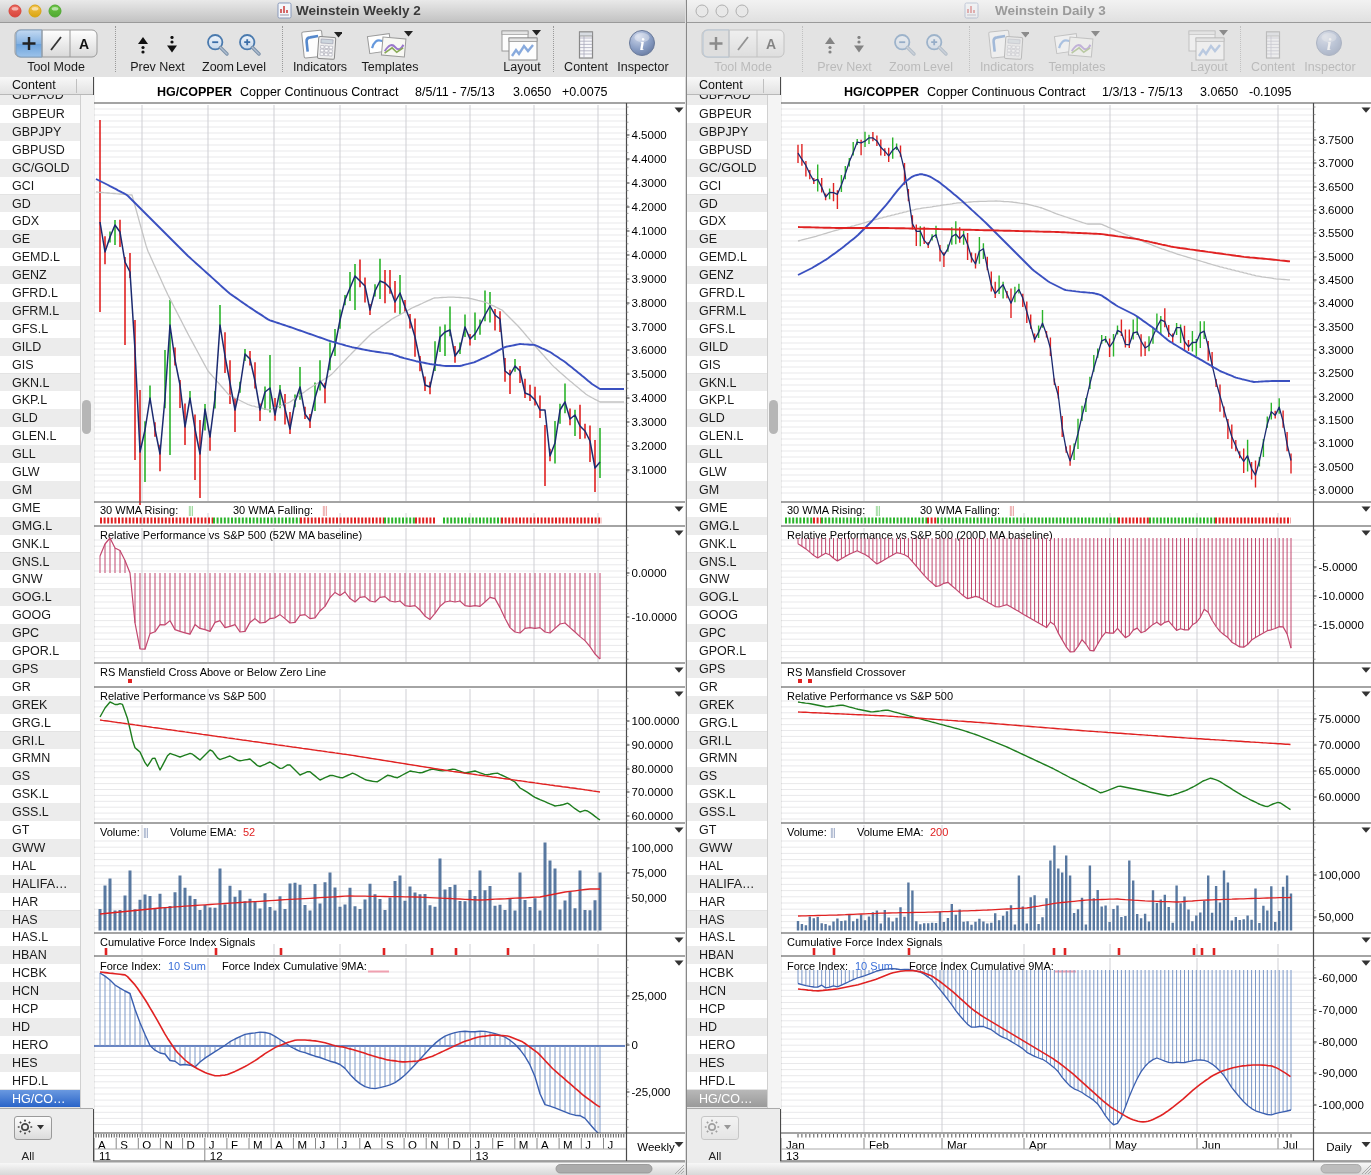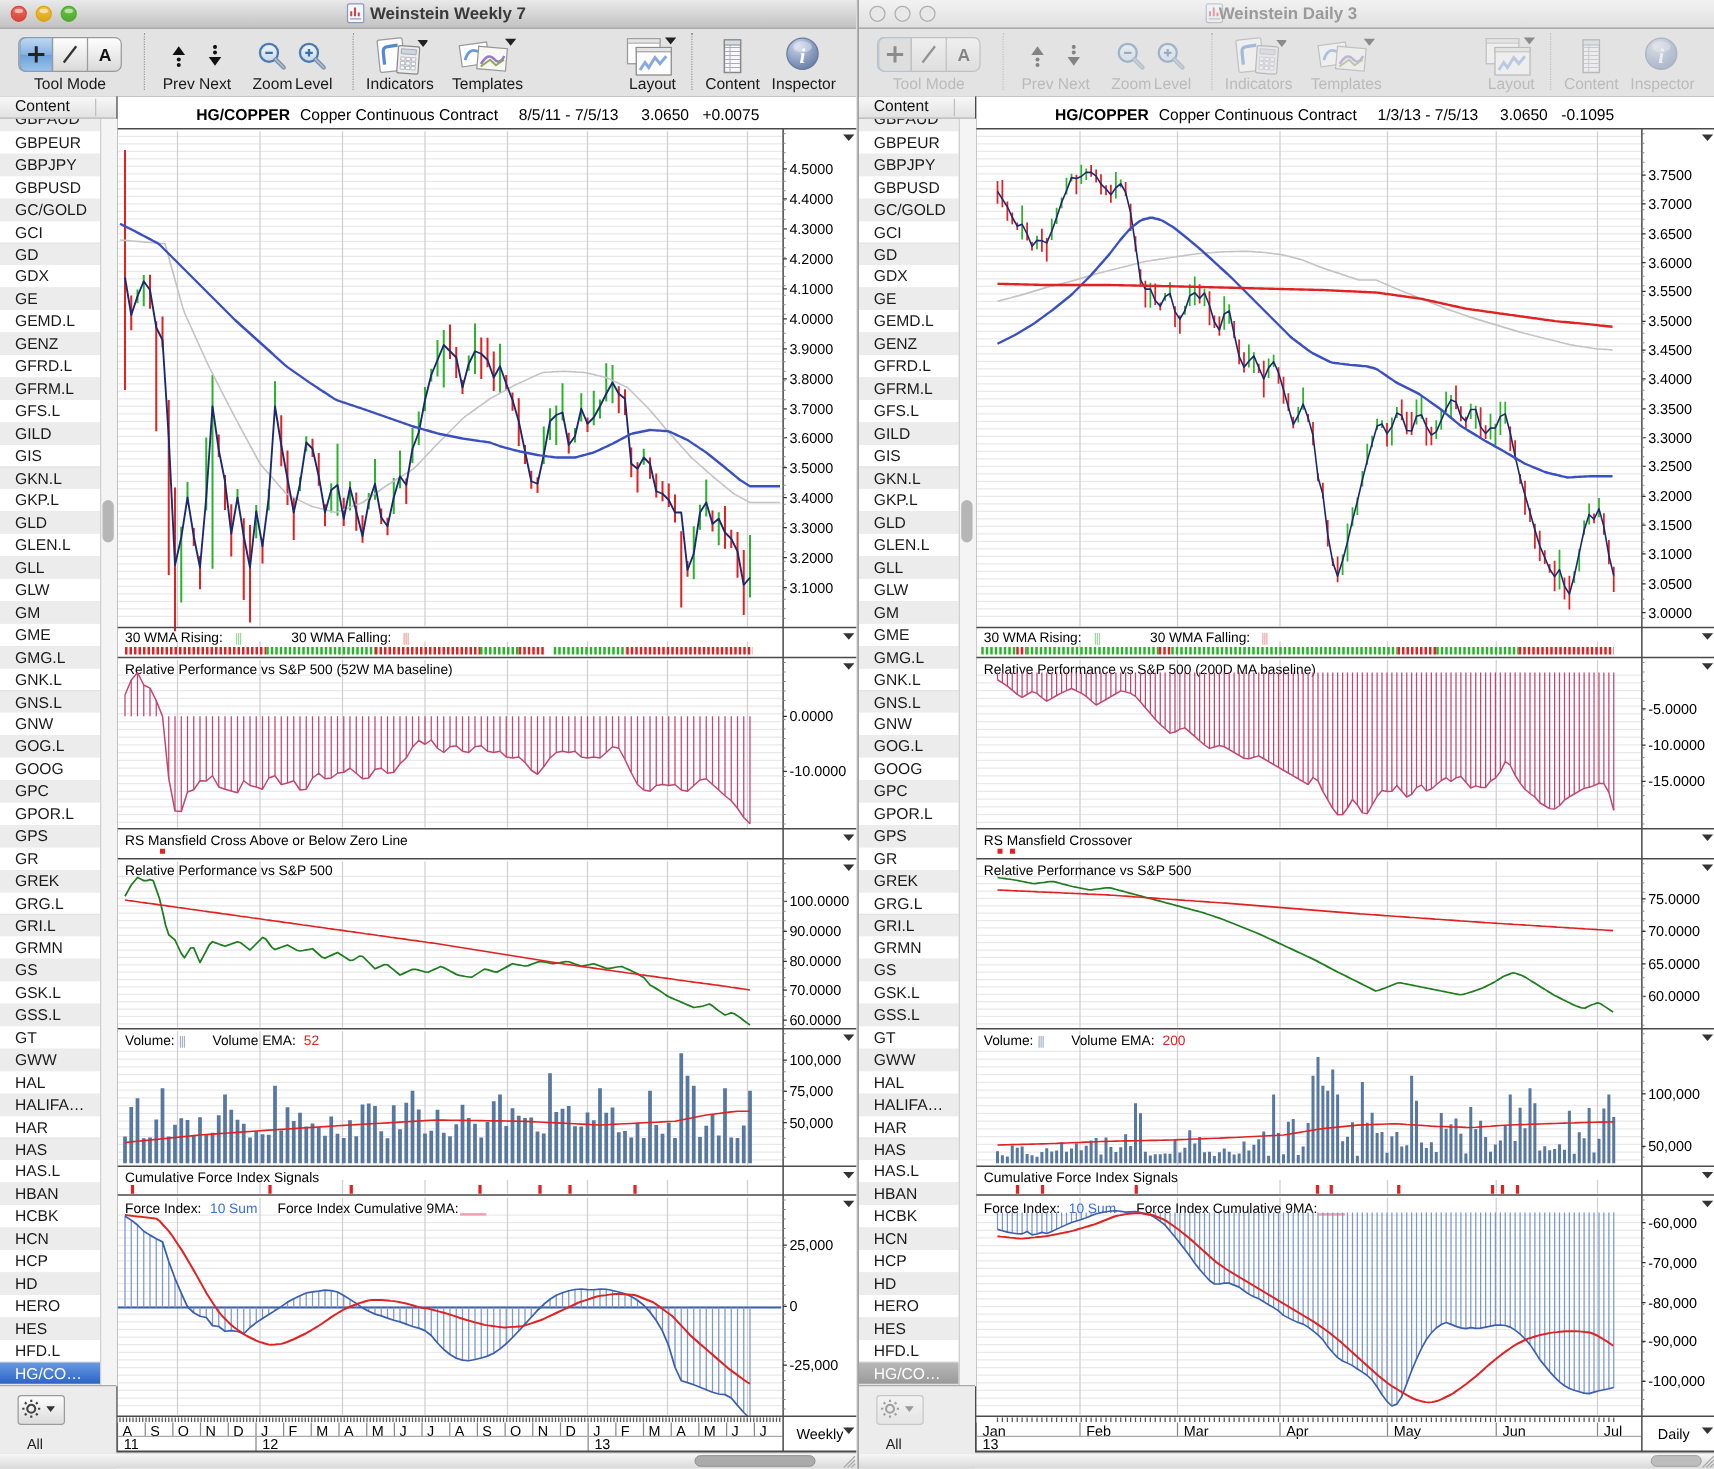--- a/index.html
+++ b/index.html
@@ -22,21 +22,21 @@
       <circle cx="35" cy="11" r="6" fill="url(#tl1)" stroke="#d9a511" stroke-width="1"></circle>
       <ellipse cx="35" cy="8.8" rx="3.4" ry="1.8" fill="#fff" opacity="0.55"></ellipse>
       <circle cx="55" cy="11" r="6" fill="url(#tl2)" stroke="#4fa832" stroke-width="1"></circle>
       <ellipse cx="55" cy="8.8" rx="3.4" ry="1.8" fill="#fff" opacity="0.55"></ellipse>
     </svg>
     <svg width="18" height="18" style="position:absolute;left:276px;top:2px;opacity:1">
       <rect x="2" y="1" width="13" height="15" rx="1.5" fill="#f4f6fa" stroke="#8899bb" stroke-width="1"></rect>
       <path d="M5 11V7M8 11V4M11 11V8" stroke="#cc4444" stroke-width="1.6" fill="none"></path>
       <path d="M4 13h9" stroke="#99a" stroke-width="1"></path>
     </svg>
-    <div style="position:absolute;left:296px;top:3px;font-size:13.5px;font-weight:bold;color:#3a3a3a">Weinstein Weekly 7</div>
+    <div style="position:absolute;left:296px;top:3px;font-size:13.5px;font-weight:bold;color:#3a3a3a">Weinstein Weekly 2</div>
     <div style="position:absolute;left:0;top:0;width:100%;height:77px;">
       <svg width="100" height="34" style="position:absolute;left:14px;top:29px">
         <defs>
           <linearGradient id="segsel" x1="0" y1="0" x2="0" y2="1">
             <stop offset="0" stop-color="#c3d9f2"></stop>
             <stop offset="0.5" stop-color="#86b3e2"></stop>
             <stop offset="0.52" stop-color="#6ba2dc"></stop>
             <stop offset="1" stop-color="#9cc3ea"></stop>
           </linearGradient>
           <linearGradient id="segbg" x1="0" y1="0" x2="0" y2="1">
@@ -375,21 +375,21 @@
     <svg width="90" height="22" style="position:absolute;left:0;top:0">
       <circle cx="15" cy="11" r="6" fill="#e8e8e8" stroke="#b0b0b0" stroke-width="1"></circle>
       <circle cx="35" cy="11" r="6" fill="#e8e8e8" stroke="#b0b0b0" stroke-width="1"></circle>
       <circle cx="55" cy="11" r="6" fill="#e8e8e8" stroke="#b0b0b0" stroke-width="1"></circle>
     </svg>
     <svg width="18" height="18" style="position:absolute;left:276px;top:2px;opacity:0.45">
       <rect x="2" y="1" width="13" height="15" rx="1.5" fill="#f4f6fa" stroke="#8899bb" stroke-width="1"></rect>
       <path d="M5 11V7M8 11V4M11 11V8" stroke="#cc4444" stroke-width="1.6" fill="none"></path>
       <path d="M4 13h9" stroke="#99a" stroke-width="1"></path>
     </svg>
-    <div style="position:absolute;left:288px;top:3px;font-size:13.5px;font-weight:bold;color:#9a9a9a">Weinstein Daily 3</div>
+    <div style="position:absolute;left:308px;top:3px;font-size:13.5px;font-weight:bold;color:#9a9a9a">Weinstein Daily 3</div>
     <div style="position:absolute;left:0;top:0;width:100%;height:77px;opacity:0.45;">
       <svg width="100" height="34" style="position:absolute;left:14px;top:29px">
         <defs>
           <linearGradient id="segsel" x1="0" y1="0" x2="0" y2="1">
             <stop offset="0" stop-color="#c3d9f2"></stop>
             <stop offset="0.5" stop-color="#86b3e2"></stop>
             <stop offset="0.52" stop-color="#6ba2dc"></stop>
             <stop offset="1" stop-color="#9cc3ea"></stop>
           </linearGradient>
           <linearGradient id="segbg" x1="0" y1="0" x2="0" y2="1">

